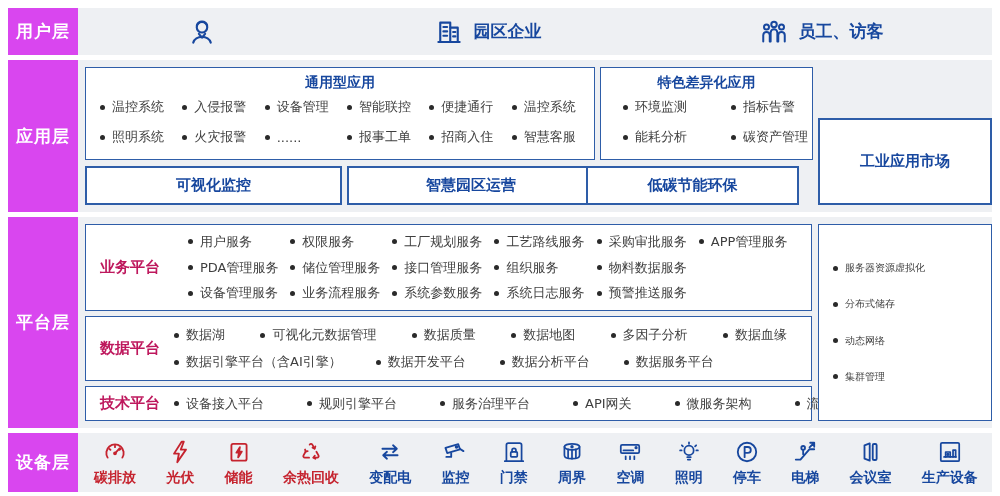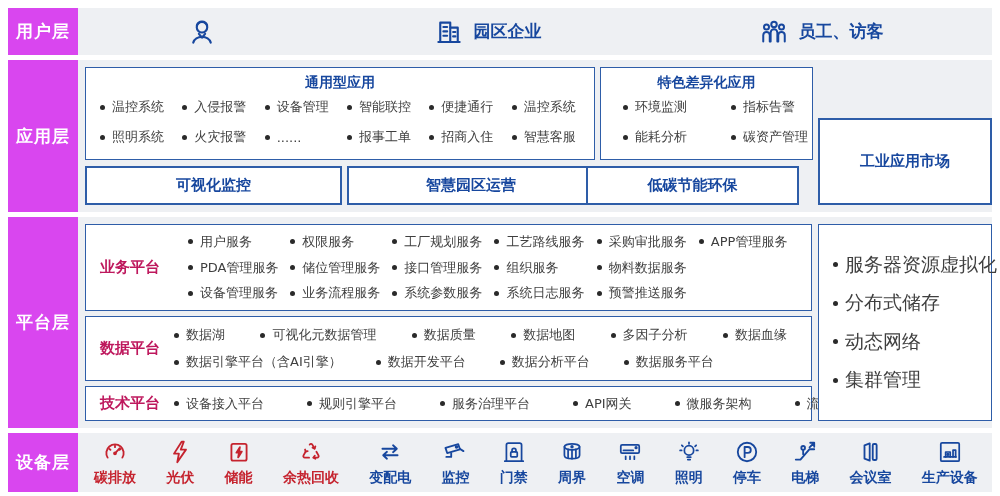--- a/index.html
+++ b/index.html
@@ -49,21 +49,21 @@
   .pbox-label { width:88px; display:flex; align-items:center; justify-content:center; color:#be185d; font-weight:bold; font-size:15px; flex:0 0 auto; }
   .pbox-body { flex:1 1 auto; display:flex; flex-direction:column; justify-content:space-evenly; padding-right:10px; }
   #box-business { left:77px; top:7px; width:727px; height:87px; }
   #box-data { left:77px; top:99px; width:727px; height:65px; }
   #box-tech { left:77px; top:169px; width:727px; height:35px; }
   #box-infra { left:810px; top:7px; width:174px; height:197px; }
   .flex-spread { display:flex; justify-content:space-between; padding-right:14px; }
   .flex-gap { display:flex; gap:34px; }
   .flex-gap-sm { display:flex; gap:43px; align-items:center; }
   .vlist { display:flex; flex-direction:column; justify-content:space-evenly; height:100%; padding:14px 6px 14px 14px; }
-  .vlist .li { font-size:19px; }
+  .vlist .li { font-size:10px; }
 
   
   .device-content { position:absolute; left:74px; right:2px; top:0; bottom:0; display:flex; align-items:center; justify-content:space-between; padding:0 12px; }
   .dev { display:flex; flex-direction:column; align-items:center; gap:4px; }
   .dev-lb { font-size:14px; font-weight:bold; white-space:nowrap; }
   .dev.red { color:#c5232e; }
   .dev.blue { color:#17479e; }
   .dev svg { display:block; }
 </style>
 </head>

